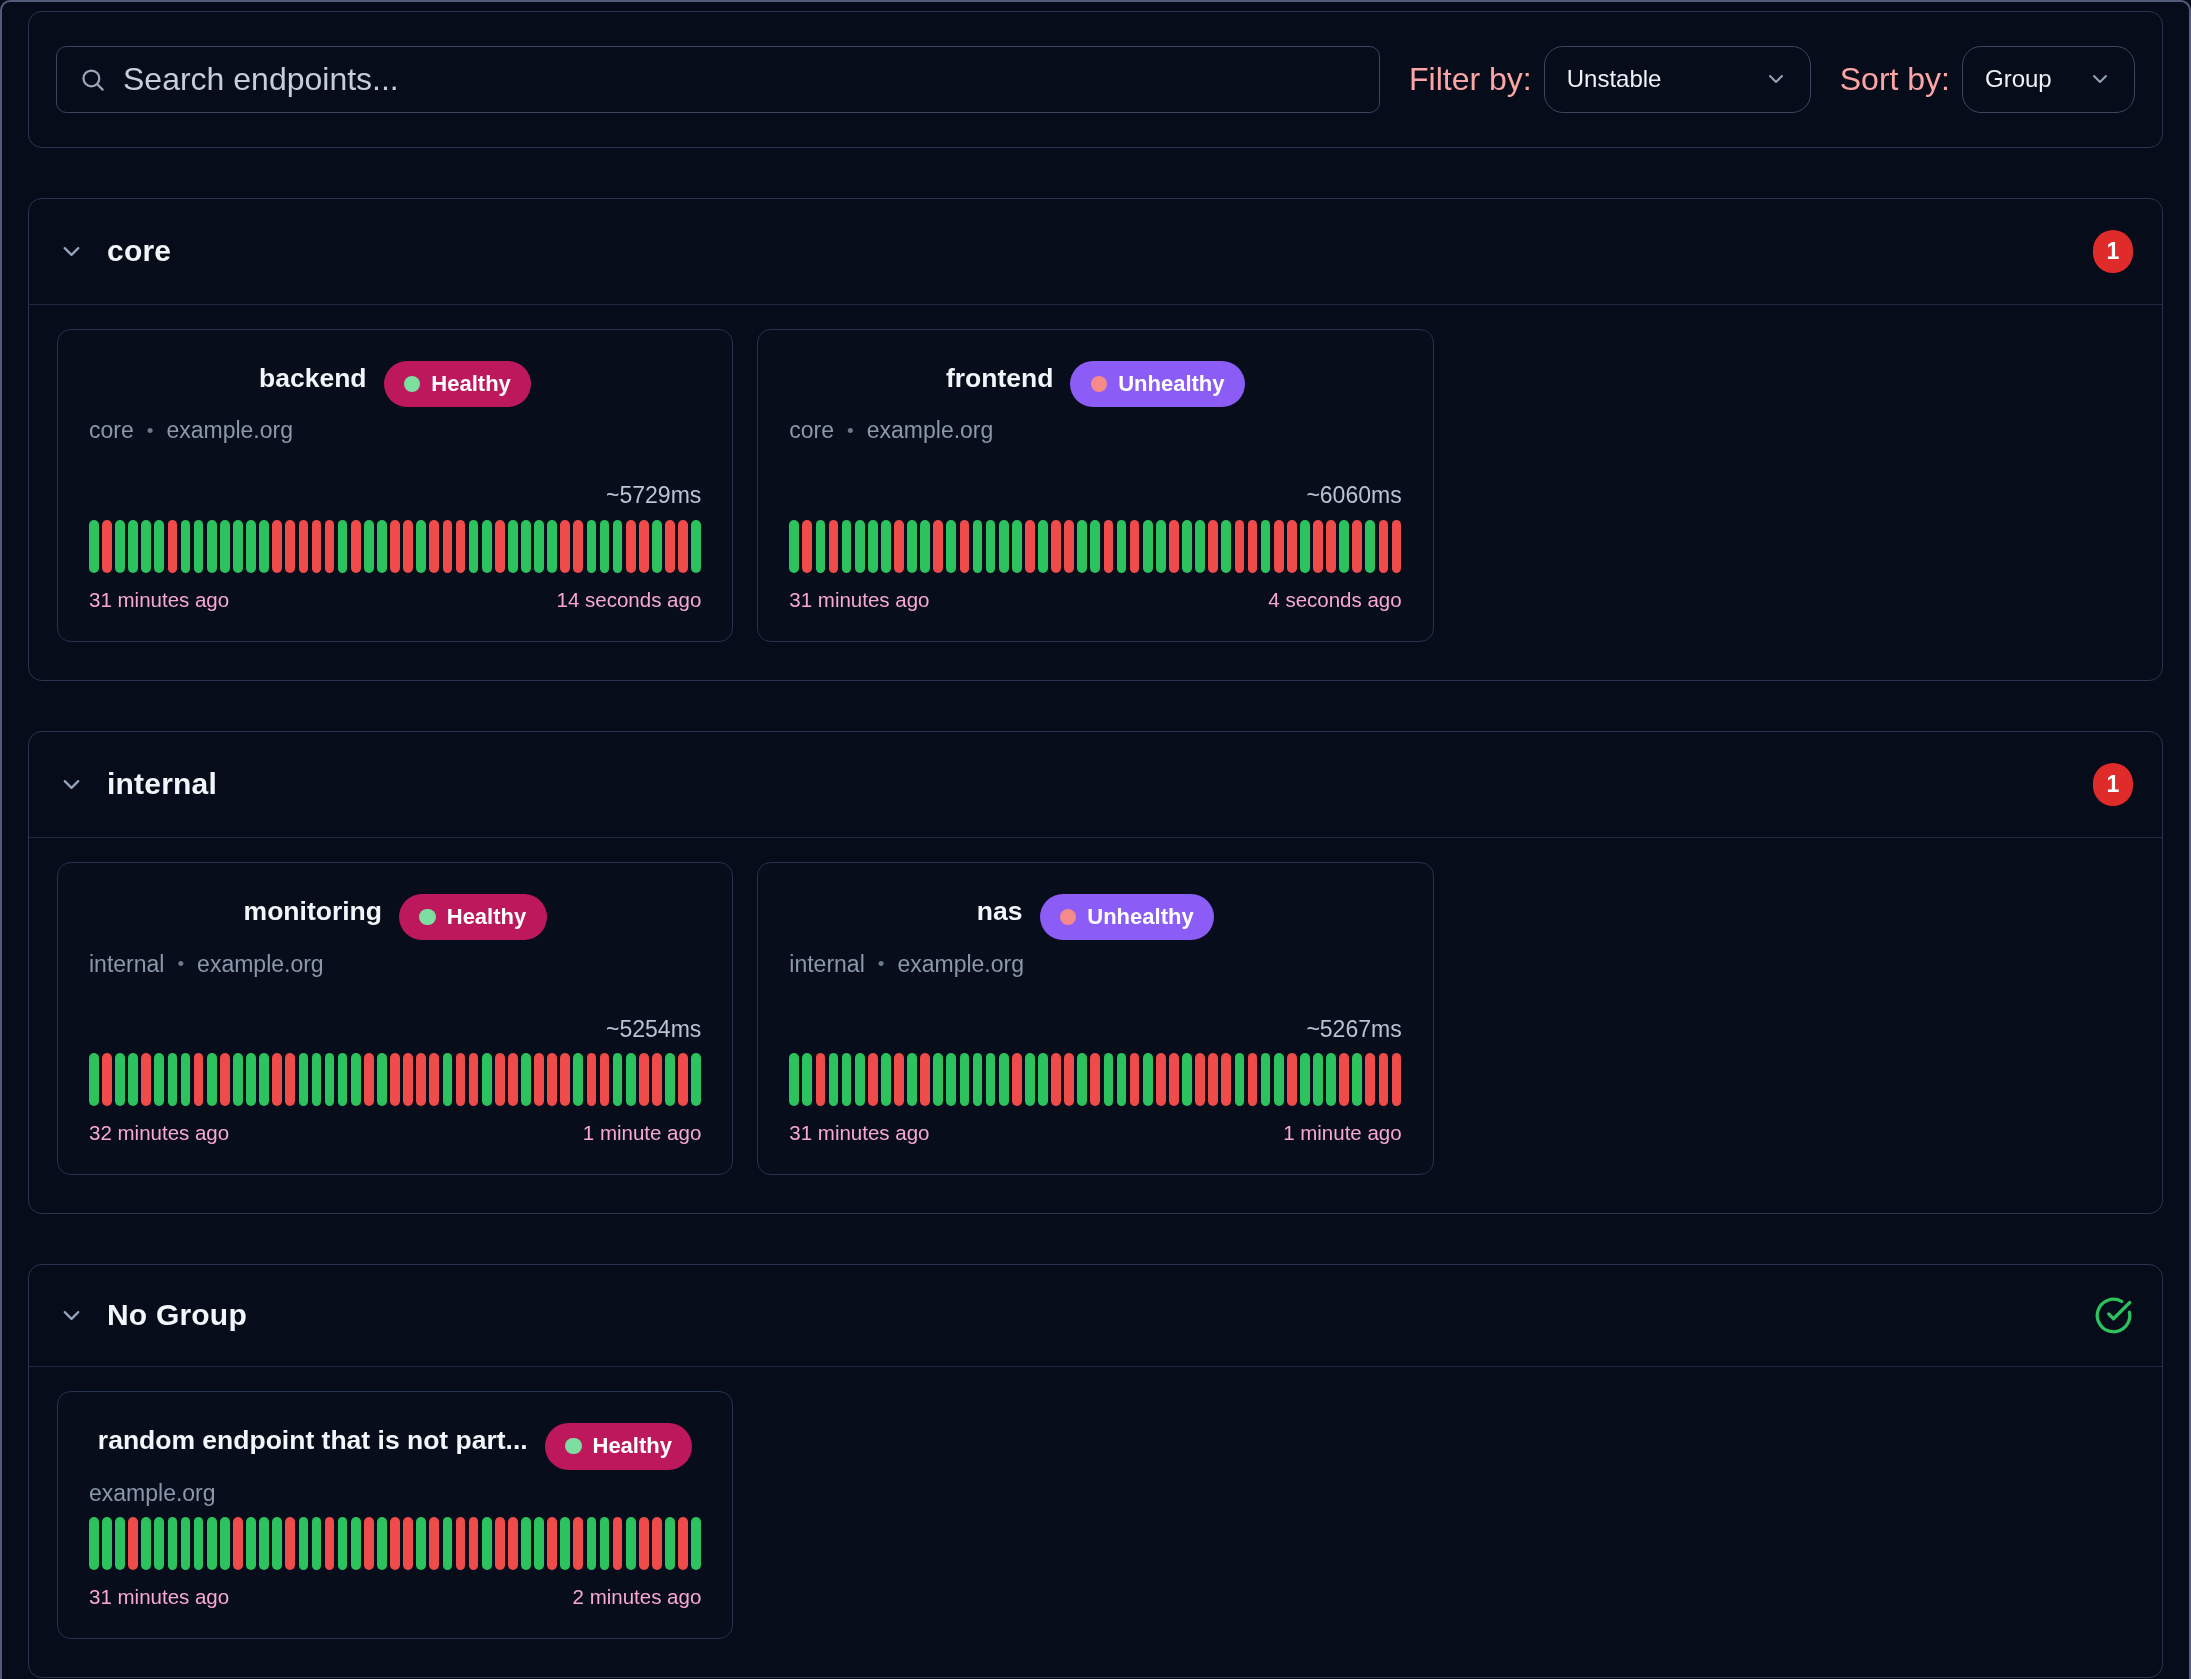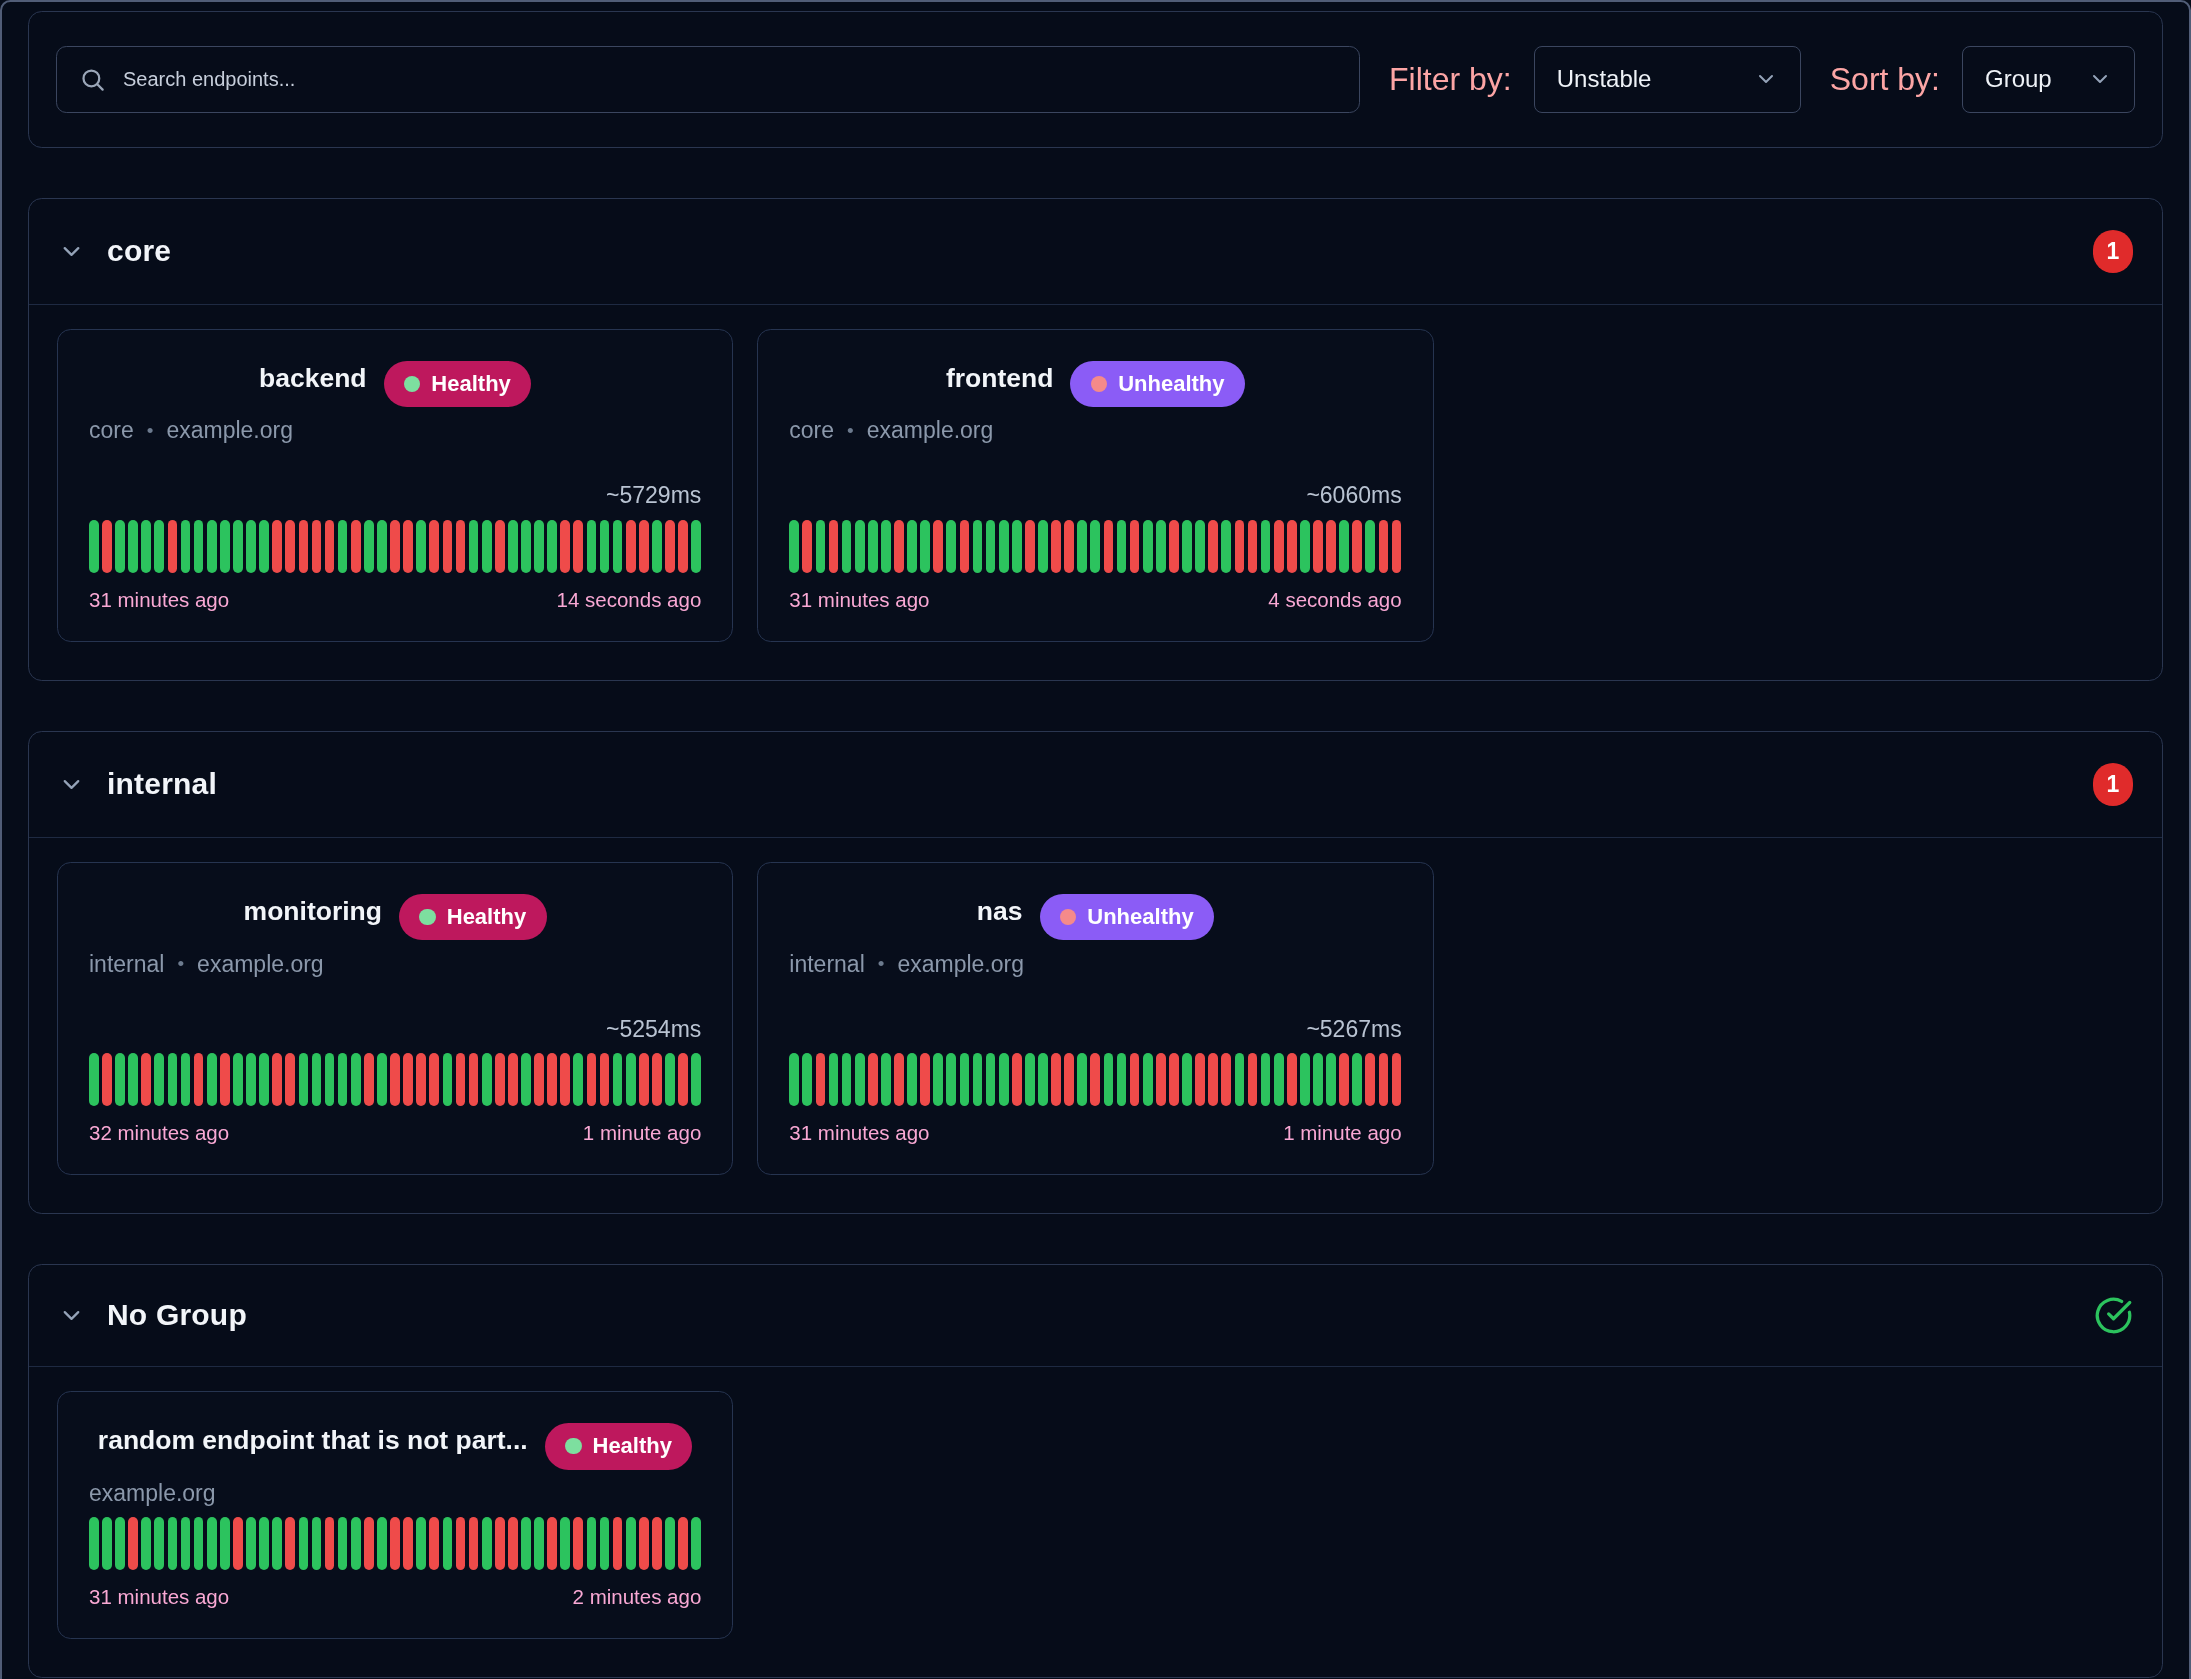--- a/index.html
+++ b/index.html
@@ -38,34 +38,34 @@
     padding: 0 22px;
     color: #9aa6b8;
   }
   .searchbox svg { width: 27px; height: 27px; flex: 0 0 auto; }
   .searchbox input {
     flex: 1;
     background: transparent;
     border: none;
     outline: none;
     color: #ffffff;
-    font-size: 20px;
+    font-size: 32px;
     font-family: inherit;
   }
   .searchbox input::placeholder { color: #c6cedb; opacity: 1; }
   .tb-label { font-size: 32px; color: #fca5a5; margin-left: 29px; white-space: nowrap; }
   .select {
     display: flex;
     align-items: center;
     justify-content: space-between;
     height: 67px;
     border: 0.9px solid #3b465f;
-    border-radius: 8px;
+    border-radius: 19px;
     padding: 0 22px;
-    margin-left: 22px;
+    margin-left: 12px;
     cursor: pointer;
   }
   .select .sel-value { font-size: 24px; color: #eef2f7; }
   .select svg { width: 24px; height: 24px; color: #94a3b8; margin-left: 22px; }
   .select.w-filter { width: 267px; }
   .select.w-sort  { width: 173px; }
 
   
   .group {
     border: 0.9px solid #2a3650;

